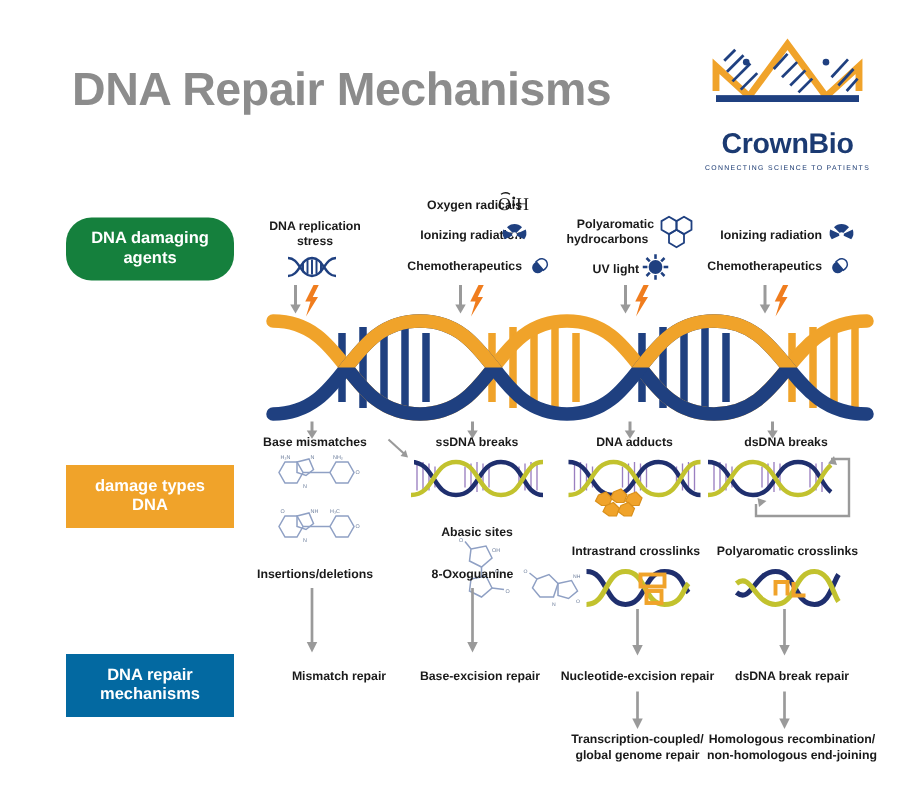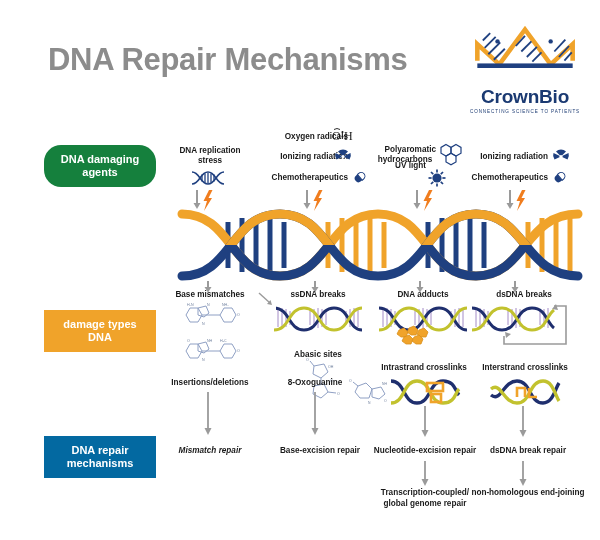--- a/index.html
+++ b/index.html
@@ -176,21 +176,21 @@
   <div style="text-align:center;">hydrocarbons</div>
 </div>
 <svg class="abs" style="left:437px;top:143px;" width="28" height="24" viewBox="0 0 28 24">
   <g fill="none" stroke="#1f4080" stroke-width="1.2">
     <polygon points="9,1.5 14,4.4 14,10.2 9,13.1 4,10.2 4,4.4"></polygon>
     <polygon points="19,1.5 24,4.4 24,10.2 19,13.1 14,10.2 14,4.4"></polygon>
     <polygon points="14,10.2 19,13.1 19,18.9 14,21.8 9,18.9 9,13.1"></polygon>
   </g>
 </svg>
 
-<div class="abs agent" style="left:378px;top:161px;width:48px;justify-content:flex-end;">
+<div class="abs agent" style="left:378px;top:175px;width:48px;justify-content:flex-end;">
   <span class="txt">UV light</span>
 </div>
 <svg class="abs" style="left:428px;top:169px;" width="18" height="18" viewBox="0 0 18 18">
   <circle cx="9" cy="9" r="4.6" fill="#1f4080"></circle>
   <g stroke="#1f4080" stroke-width="1.7" stroke-linecap="butt">
     <line x1="9" y1="0.5" x2="9" y2="3.6"></line>
     <line x1="9" y1="14.4" x2="9" y2="17.5"></line>
     <line x1="0.5" y1="9" x2="3.6" y2="9"></line>
     <line x1="14.4" y1="9" x2="17.5" y2="9"></line>
     <line x1="3" y1="3" x2="5.2" y2="5.2"></line>
@@ -442,21 +442,21 @@
       <line x1="76" y1="7" x2="76" y2="25"></line>
     <line x1="80" y1="6" x2="80" y2="26"></line>
   </g>
   <path d="M4 6 C 20 6 18 28 34 28 C 50 28 48 6 64 6 C 78 6 78 20 86 26" fill="none" stroke="#1f2f6e" stroke-width="3"></path>
   <path d="M4 28 C 20 28 18 6 34 6 C 50 6 48 28 64 28 C 78 28 78 14 86 8" fill="none" stroke="#c2c22e" stroke-width="3"></path>
 
   <path d="M36 34 L36 42 L98 42 L98 4 L86 4" fill="none" stroke="#9a9a9a" stroke-width="1.6"></path>
   <polygon points="37,30 43,32 38,36" fill="#9a9a9a"></polygon>
   <polygon points="88,2 84,7 90,8" fill="#9a9a9a"></polygon>
 </svg>
-<div class="abs cap" style="left:469px;top:363px;width:112px;">Interstrand crosslinks</div>
+<div class="abs cap" style="left:469px;top:363px;width:112px;">Polyaromatic crosslinks</div>
 <svg class="abs" style="left:487px;top:375px;" width="76" height="34" viewBox="0 0 76 34">
   <path d="M4 20 C 14 28 16 6 30 6 C 44 6 42 28 56 28 C 66 28 68 14 72 8" fill="none" stroke="#1f2f6e" stroke-width="3.4"></path>
   <path d="M4 14 C 14 6 16 28 30 28 C 44 28 42 6 56 6 C 66 6 68 20 72 26" fill="none" stroke="#c2c22e" stroke-width="3.4"></path>
   <path d="M30 22 L30 13 L38 13 L38 22" fill="none" stroke="#f0a32a" stroke-width="2.6"></path>
   <path d="M42 13 L42 22 L50 22" fill="none" stroke="#f0a32a" stroke-width="2.6"></path>
 </svg>
 
 <svg class="abs" style="left:203px;top:392px;" width="10" height="44" viewBox="0 0 10 44">
   <line x1="5" y1="0" x2="5" y2="37" stroke="#9a9a9a" stroke-width="1.8"></line>
   <polygon points="1.5,36 8.5,36 5,43" fill="#9a9a9a"></polygon>
@@ -467,33 +467,34 @@
 </svg>
 <svg class="abs" style="left:420px;top:406px;" width="10" height="32" viewBox="0 0 10 32">
   <line x1="5" y1="0" x2="5" y2="25" stroke="#9a9a9a" stroke-width="1.8"></line>
   <polygon points="1.5,24 8.5,24 5,31" fill="#9a9a9a"></polygon>
 </svg>
 <svg class="abs" style="left:518px;top:406px;" width="10" height="32" viewBox="0 0 10 32">
   <line x1="5" y1="0" x2="5" y2="25" stroke="#9a9a9a" stroke-width="1.8"></line>
   <polygon points="1.5,24 8.5,24 5,31" fill="#9a9a9a"></polygon>
 </svg>
 
-<div class="abs cap" style="left:160px;top:446px;width:100px;font-style:italic;">Mismatch repair</div>
+<div class="abs cap" style="left:176px;top:446px;width:100px;">Mismatch repair</div>
 <div class="abs cap" style="left:263px;top:446px;width:114px;">Base-excision repair</div>
 <div class="abs cap" style="left:358px;top:446px;width:134px;">Nucleotide-excision repair</div>
 <div class="abs cap" style="left:470px;top:446px;width:116px;">dsDNA break repair</div>
 
 <svg class="abs" style="left:420px;top:461px;" width="10" height="26" viewBox="0 0 10 26">
   <line x1="5" y1="0" x2="5" y2="19" stroke="#9a9a9a" stroke-width="1.8"></line>
   <polygon points="1.5,18 8.5,18 5,25" fill="#9a9a9a"></polygon>
 </svg>
 <svg class="abs" style="left:518px;top:461px;" width="10" height="26" viewBox="0 0 10 26">
   <line x1="5" y1="0" x2="5" y2="19" stroke="#9a9a9a" stroke-width="1.8"></line>
   <polygon points="1.5,18 8.5,18 5,25" fill="#9a9a9a"></polygon>
 </svg>
 
 <div class="abs cap wrap" style="left:358px;top:488px;width:134px;">
   <div>Transcription-coupled/</div>
   <div>global genome repair</div>
 </div>
 <div class="abs cap wrap" style="left:462px;top:488px;width:132px;">
+  <div>Homologous recombination/</div>
   <div>non-homologous end-joining</div>
 </div>
 
 </body></html>

